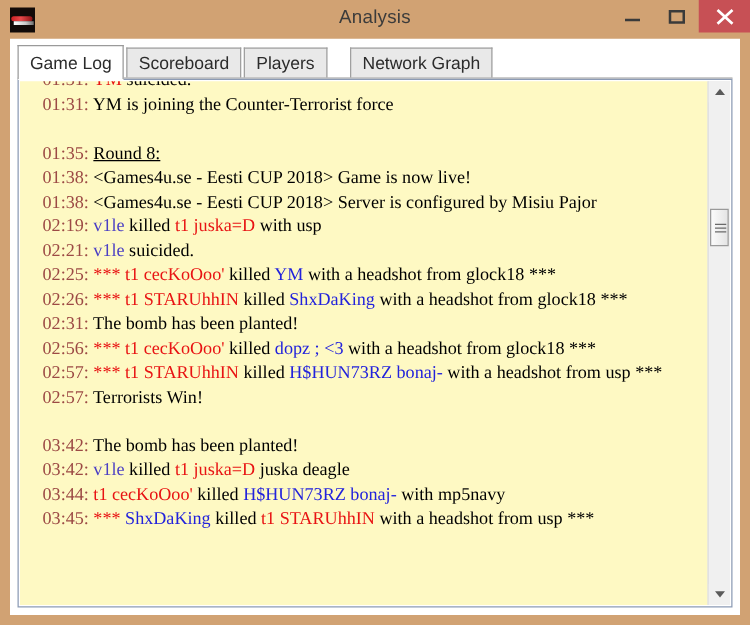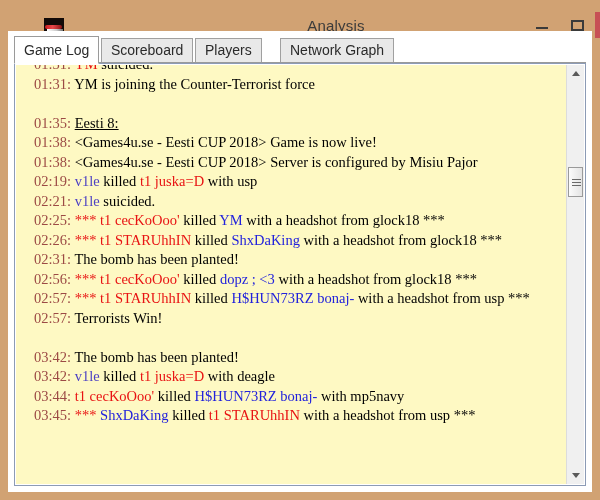--- a/index.html
+++ b/index.html
@@ -15,22 +15,22 @@
   #window {
     position: relative;
     width: 600px; height: 500px;
     background: #d1a273;
     overflow: hidden;
   }
 
   
   #titlebar {
     position: absolute;
-    left: 0; top: 12px;
-    width: 540px; height: 31px; margin-left: 36px;
+    left: 0; top: 0;
+    width: 540px; height: 31px;
   }
   #app-icon {
     position: absolute;
     left: 8px; top: 6px;
     width: 20px; height: 20px;
     background: #120a08;
     overflow: hidden;
   }
   #app-icon .streak-a {
     position: absolute; left: 1px; top: 7px;
@@ -229,34 +229,34 @@
         <div class="tab" style="left: 250px; margin-left: 16px;"><span>Network Graph</span></div>
       </div>
     <div id="tab-underline"></div>
 
     <div id="logpanel">
       <div id="logviewport">
         <div id="logtext">
             <div class="line"><span class="ts">01:31:</span> <span class="t">YM</span><span class="pl"> suicided.</span></div>
             <div class="line"><span class="ts">01:31:</span> <span class="pl">YM is joining the Counter-Terrorist force</span></div>
             <div class="line blank"></div>
-            <div class="line"><span class="ts">01:35:</span> <span class="rnd">Eesti 8:</span></div>
+            <div class="line"><span class="ts">01:35:</span> <span class="rnd">Round 8:</span></div>
             <div class="line"><span class="ts">01:38:</span> <span class="pl">&lt;Games4u.se - Eesti CUP 2018&gt; Game is now live!</span></div>
             <div class="line"><span class="ts">01:38:</span> <span class="pl">&lt;Games4u.se - Eesti CUP 2018&gt; Server is configured by Misiu Pajor</span></div>
             <div class="line"><span class="ts">02:19:</span> <span class="v">v1le</span><span class="pl"> killed </span><span class="t">t1 juska=D</span><span class="pl"> with usp</span></div>
             <div class="line"><span class="ts">02:21:</span> <span class="v">v1le</span><span class="pl"> suicided.</span></div>
             <div class="line"><span class="ts">02:25:</span> <span class="t">*** </span><span class="t">t1 cecKoOoo'</span><span class="pl"> killed </span><span class="ct">YM</span><span class="pl"> with a headshot from glock18 ***</span></div>
             <div class="line"><span class="ts">02:26:</span> <span class="t">*** </span><span class="t">t1 STARUhhIN</span><span class="pl"> killed </span><span class="ct">ShxDaKing</span><span class="pl"> with a headshot from glock18 ***</span></div>
             <div class="line"><span class="ts">02:31:</span> <span class="pl">The bomb has been planted!</span></div>
             <div class="line"><span class="ts">02:56:</span> <span class="t">*** </span><span class="t">t1 cecKoOoo'</span><span class="pl"> killed </span><span class="ct">dopz ; &lt;3</span><span class="pl"> with a headshot from glock18 ***</span></div>
             <div class="line"><span class="ts">02:57:</span> <span class="t">*** </span><span class="t">t1 STARUhhIN</span><span class="pl"> killed </span><span class="ct">H$HUN73RZ bonaj-</span><span class="pl"> with a headshot from usp ***</span></div>
             <div class="line"><span class="ts">02:57:</span> <span class="pl">Terrorists Win!</span></div>
             <div class="line blank"></div>
             <div class="line"><span class="ts">03:42:</span> <span class="pl">The bomb has been planted!</span></div>
-            <div class="line"><span class="ts">03:42:</span> <span class="v">v1le</span><span class="pl"> killed </span><span class="t">t1 juska=D</span><span class="pl"> with deagle</span></div>
+            <div class="line"><span class="ts">03:42:</span> <span class="v">v1le</span><span class="pl"> killed </span><span class="t">t1 juska=D</span><span class="pl"> juska deagle</span></div>
             <div class="line"><span class="ts">03:44:</span> <span class="t">t1 cecKoOoo'</span><span class="pl"> killed </span><span class="ct">H$HUN73RZ bonaj-</span><span class="pl"> with mp5navy</span></div>
             <div class="line"><span class="ts">03:45:</span> <span class="t">*** </span><span class="ct">ShxDaKing</span><span class="pl"> killed </span><span class="t">t1 STARUhhIN</span><span class="pl"> with a headshot from usp ***</span></div>
           </div>
       </div>
 
       <div id="vscroll">
         <div class="sbtn" id="sb-up">
             <span class="arrow"></span>
           </div>
         <div id="sb-thumb" style="top: 102px;">

